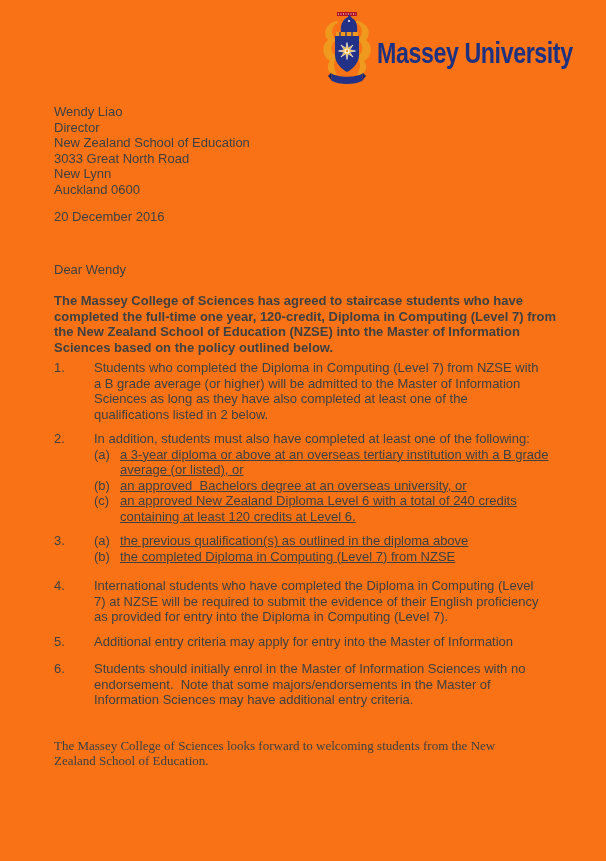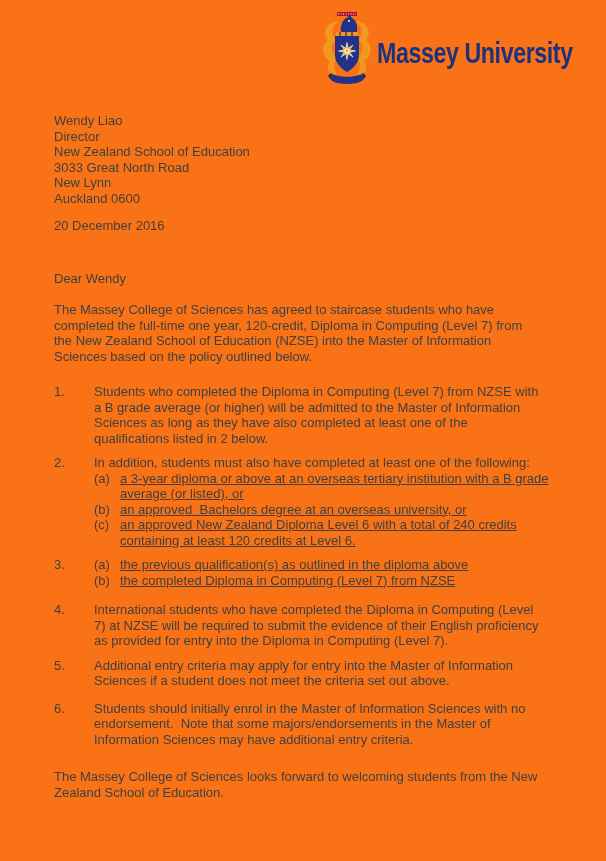--- a/index.html
+++ b/index.html
@@ -29,32 +29,32 @@
     color: #1e3181;
     transform: scaleX(0.80);
     transform-origin: 0 0;
     white-space: pre;
   }
 
   
   .content {
     position: absolute;
     left: 54px;
-    top: 113px;
+    top: 104px;
     width: 522px;
     font-size: 13px;
     line-height: 15.5px;
   }
   .ln { white-space: pre; }
 
   .address     { margin-bottom: 12px; }
   .date        { margin-bottom: 37px; }
   .salutation  { margin-bottom: 16px; }
-  .intro       { margin-bottom: 20px; }
-  .closing     { margin-top: 22px; }
+  .intro       { margin-bottom: 5px; font-weight: bold; }
+  .closing     { margin-top: 30px; font-family: Liberation Serif, serif; }
 
   ol.policy-list { list-style: none; margin: 0; padding: 0; }
   .item { display: flex; margin-bottom: 9px; }
   .item:nth-child(3) { margin-bottom: 14px; }
   .item:nth-child(5) { margin-bottom: 12px; }
   .item:last-child   { margin-bottom: 0; }
   .num   { width: 40px; flex: none; }
   .item > .itext, .ibody { flex: 1; min-width: 0; }
   .sub { display: flex; }
   .sublabel { width: 26px; flex: none; }
@@ -183,21 +183,20 @@
             <div class="ln">International students who have completed the Diploma in Computing (Level</div>
             <div class="ln">7) at NZSE will be required to submit the evidence of their English proficiency</div>
             <div class="ln">as provided for entry into the Diploma in Computing (Level 7).</div>
           </div>
       </li>
 
       <li class="item">
         <span class="num">5.</span>
         <div class="itext">
             <div class="ln">Additional entry criteria may apply for entry into the Master of Information</div>
-            <div class="ln">Sciences if a student does not meet the criteria set out above.</div>
           </div>
       </li>
 
       <li class="item">
         <span class="num">6.</span>
         <div class="itext">
             <div class="ln">Students should initially enrol in the Master of Information Sciences with no</div>
             <div class="ln">endorsement.  Note that some majors/endorsements in the Master of</div>
             <div class="ln">Information Sciences may have additional entry criteria.</div>
           </div>

